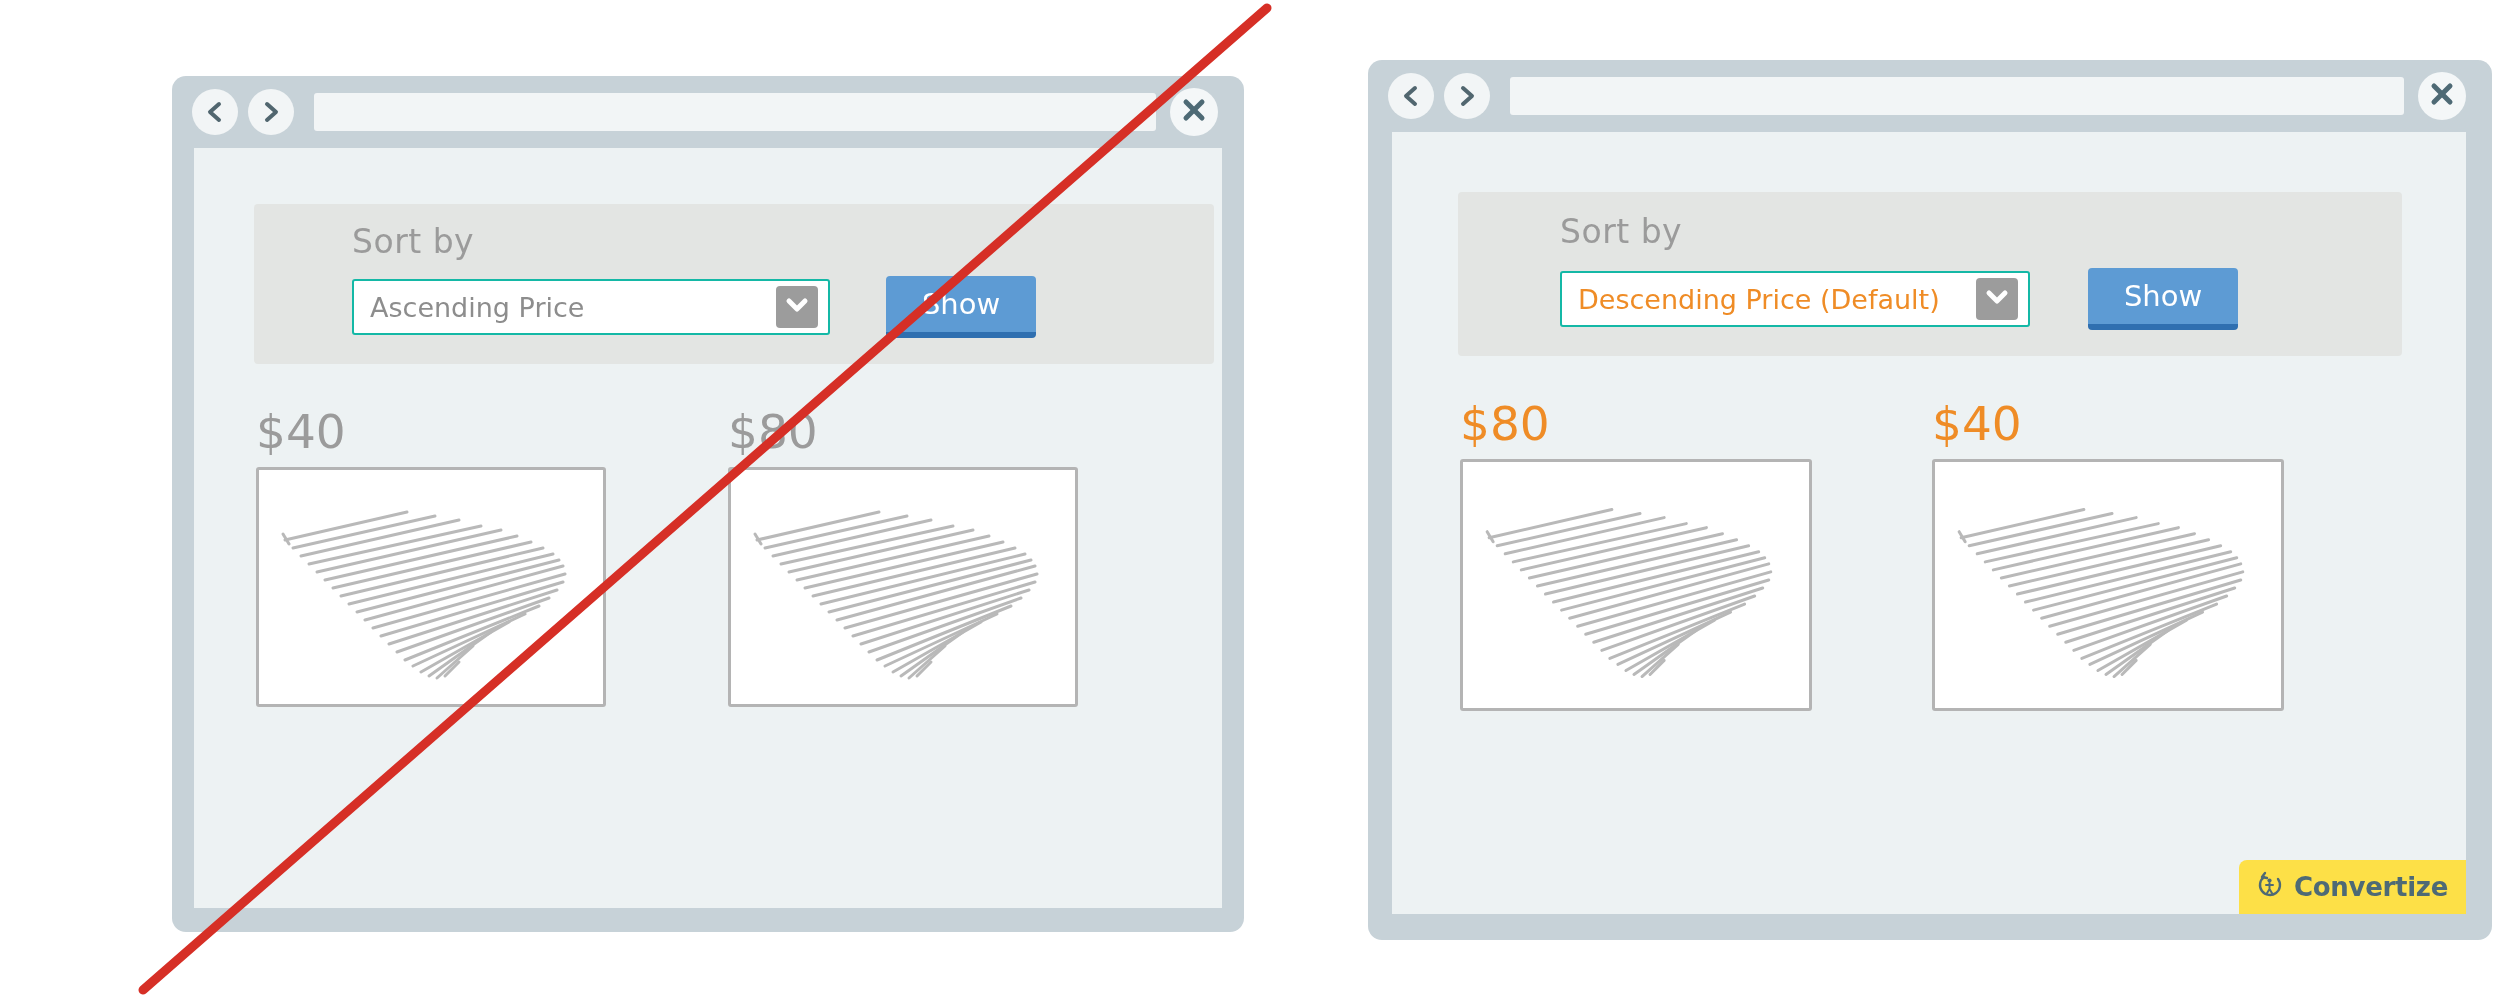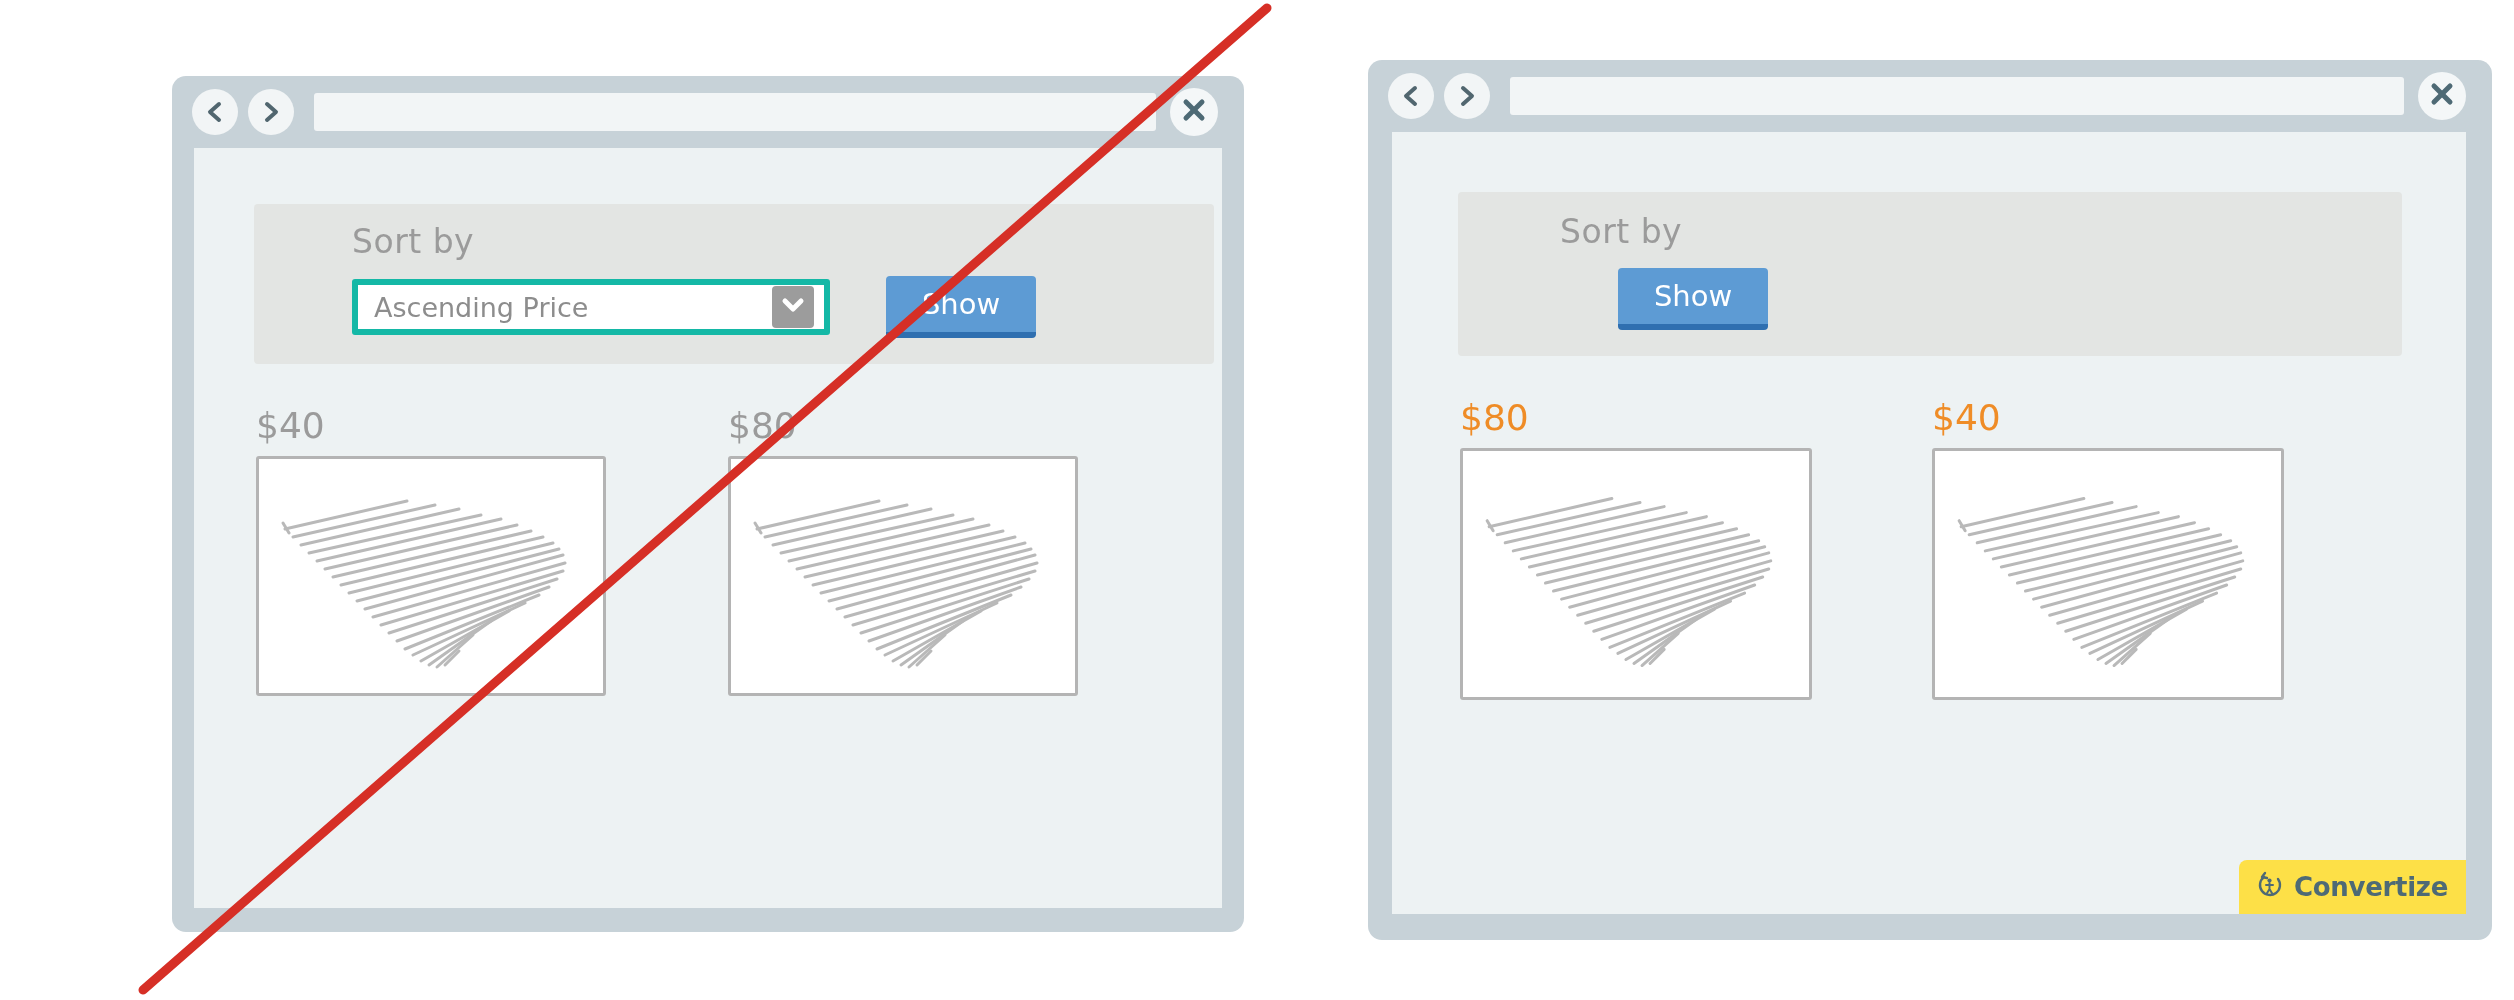--- a/index.html
+++ b/index.html
@@ -120,21 +120,21 @@
     top: 72px;
     display: flex;
     align-items: center;
   }
   .window.right .sortrow { left: 102px; top: 76px; }
 
   
   .selectbox {
     position: relative;
     background: #ffffff;
-    border: 6px solid #14b8a6;
+    border: 2px solid #14b8a6;
     border-radius: 3px;
     height: 56px;
     display: flex;
     align-items: center;
     padding: 0 10px 0 16px;
     box-sizing: border-box;
     cursor: pointer;
   }
   .window.left  .selectbox { width: 478px; }
   .window.right .selectbox { width: 470px; }
@@ -186,21 +186,21 @@
     position: absolute;
     display: flex;
   }
   .window.left  .products { left: 62px; top: 260px; gap: 120px; }
   .window.right .products { left: 68px; top: 268px; gap: 120px; }
 
   .product { width: 352px; }
 
   .price {
     font-family: "DejaVu Sans", sans-serif;
-    font-size: 36px;
+    font-size: 47px;
     margin-bottom: 12px;
     line-height: 1;
   }
   .window.left  .price { color: #9b9b9b; }
   .window.right .price { color: #ef8c26; }
 
   .thumb {
     width: 350px;
     height: 240px;
     background: #ffffff;
@@ -394,20 +394,30 @@
         </span>
       </div>
     </div>
 
     <div class="content">
 
       <div class="sortpanel">
         <div class="sortlabel">Sort by</div>
 
         <div class="sortrow">
+          <div class="selectbox">
+            <span class="selectvalue">Descending Price (Default)</span>
+            <span class="chevbtn">
+              <span>
+                <svg width="24" height="18" viewBox="0 0 24 18">
+                  <polyline points="4,5 12,13 20,5" fill="none" stroke="#ffffff" stroke-width="5" stroke-linecap="round" stroke-linejoin="round"></polyline>
+                </svg>
+              </span>
+            </span>
+          </div>
           <div class="showbtn">Show</div>
         </div>
       </div>
 
       <div class="products">
         <div class="product">
           <div class="price">$80</div>
           <div class="thumb">
             <span>
               <svg width="352" height="252" viewBox="0 0 350 240">

